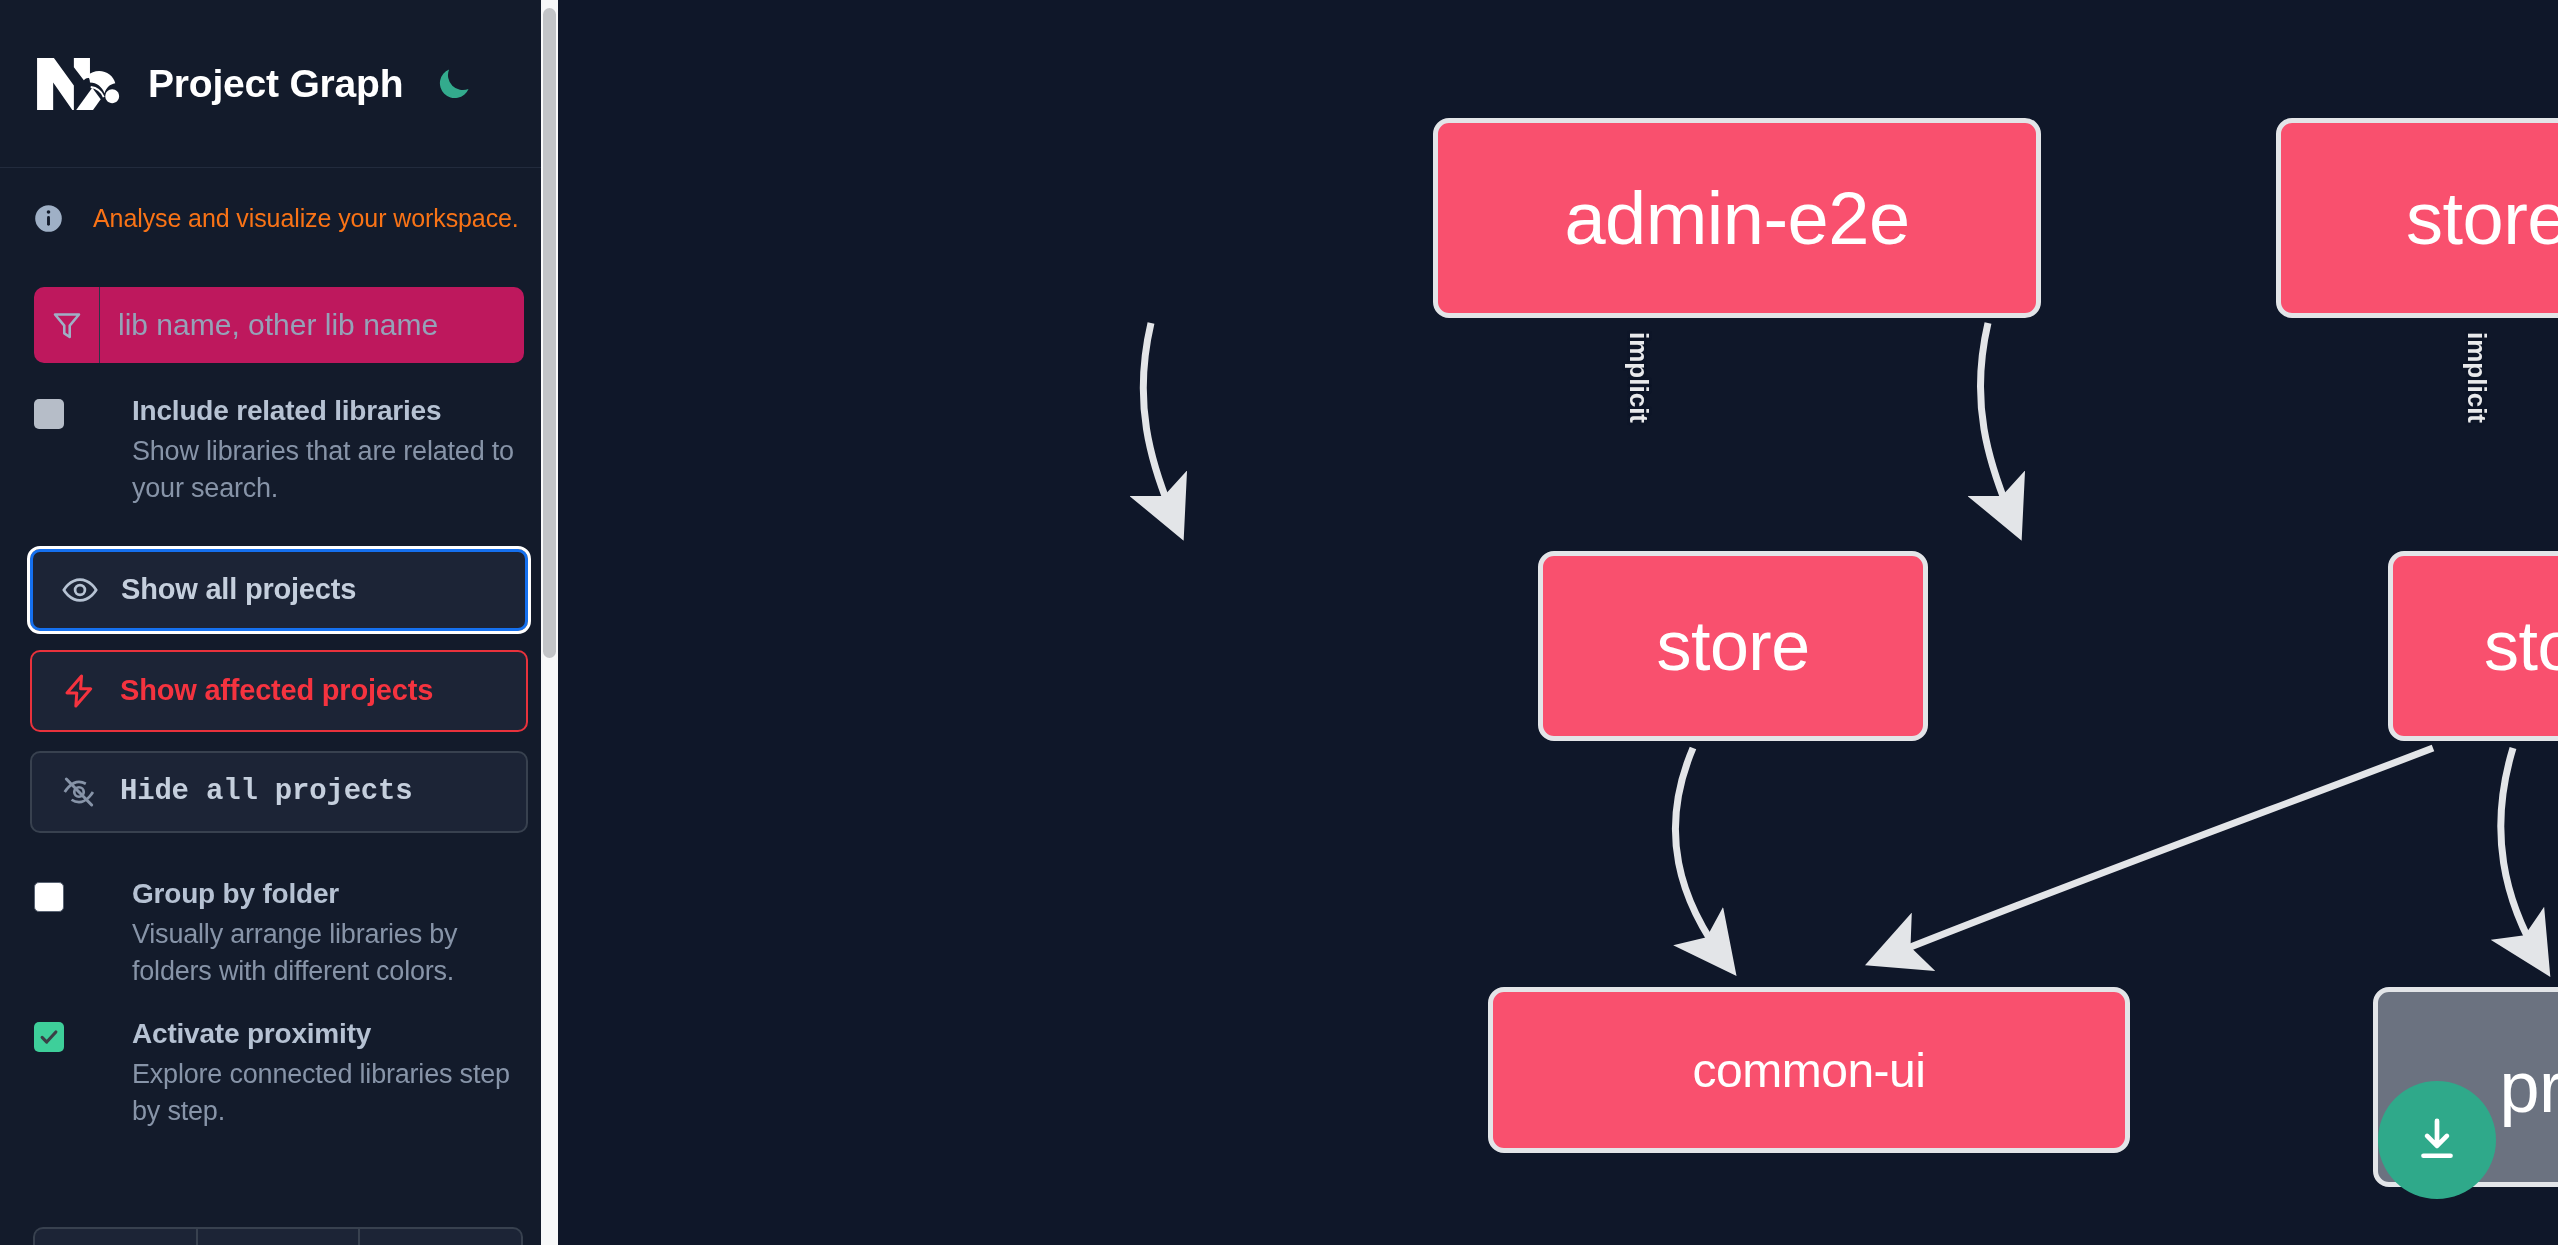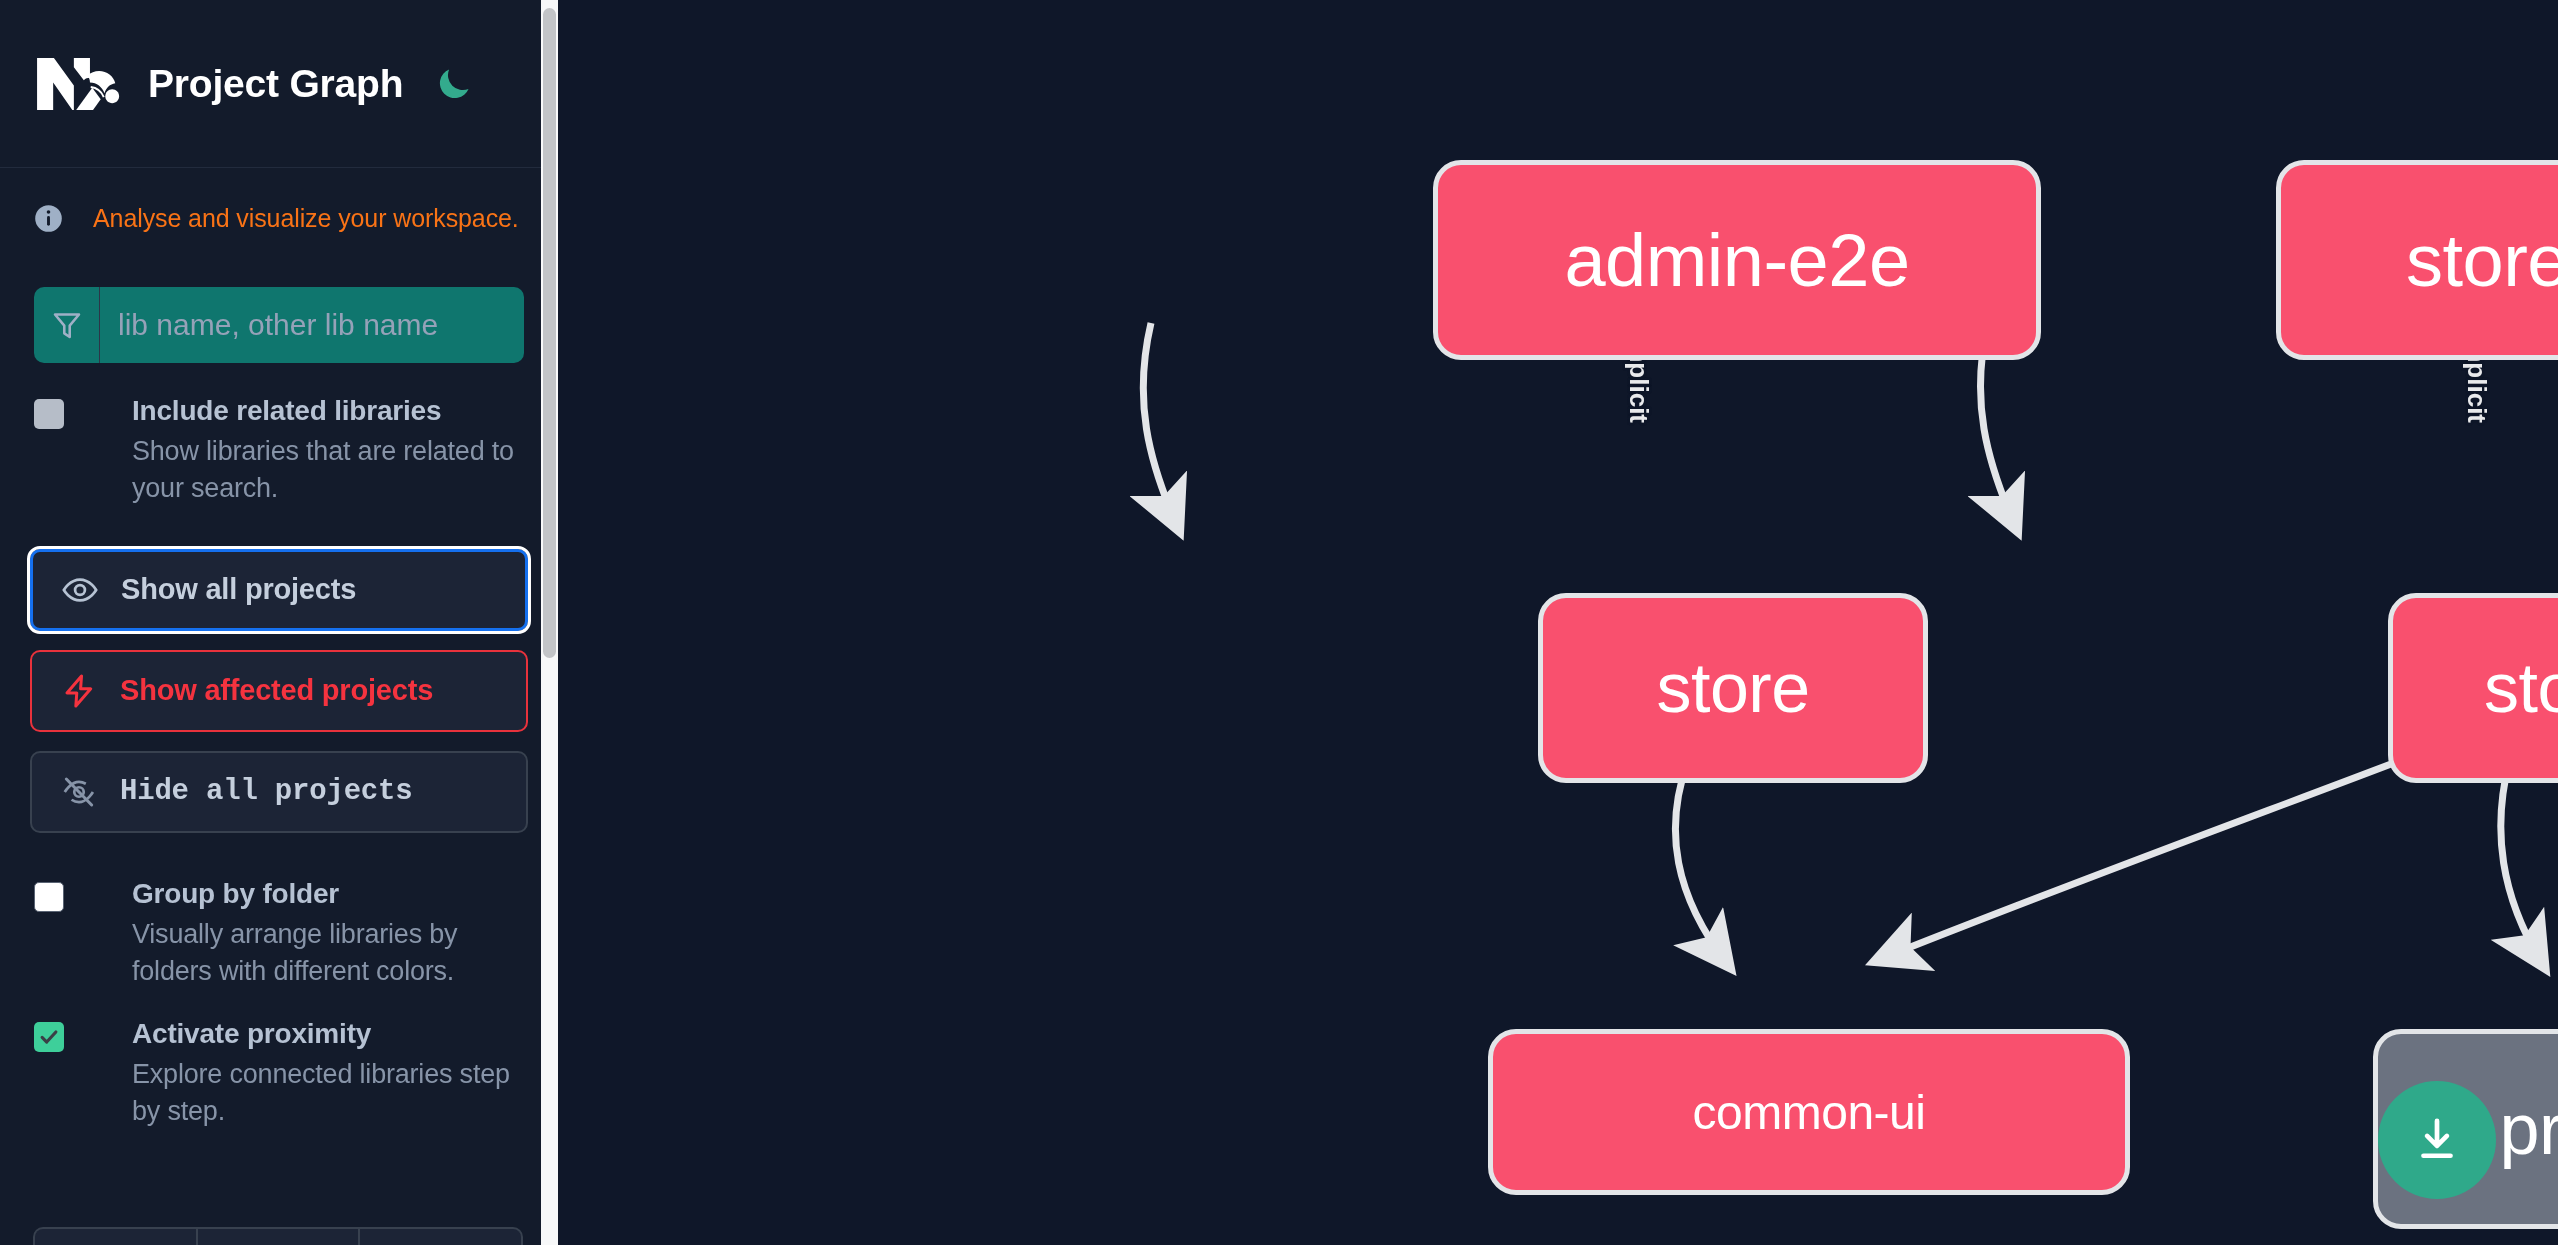--- a/index.html
+++ b/index.html
@@ -48,21 +48,21 @@
   .info-text {
     color: #f97316;
     font-size: 25px;
     margin-left: 30px;
     letter-spacing: -0.1px;
   }
 
   .search-wrap {
     margin: 54px 34px 0 34px;
     height: 76px;
-    background: #0f766e;
+    background: #be185d;
     border-radius: 10px;
     display: flex; align-items: flex-end;
     overflow: hidden;
   }
   .search-iconbox {
     width: 66px; height: 76px;
     display: flex; align-items: center; justify-content: center;
     border-right: 1px solid #2c3648;
     flex: 0 0 66px;
   }
@@ -174,27 +174,26 @@
     flex: 1;
     height: 1245px;
     background: #0F1729;
     overflow: hidden;
   }
   .edges { position: absolute; inset: 0; width: 2000px; height: 1245px; }
   .node {
     position: absolute;
     background: #F9506E;
     border: 5px solid #E3E5E8;
-    border-radius: 28px;
+    border-radius: 16px;
     display: flex; align-items: center; justify-content: center;
     color: #ffffff;
     font-family: "Liberation Sans", sans-serif;
     letter-spacing: -0.5px;
     cursor: pointer;
-    margin-top: 42px;
   }
   .node.gray { background: #6B7280; }
 
   .edge-label {
     position: absolute;
     color: #E9EAEC;
     font-size: 26px;
     font-weight: 700;
     transform: rotate(90deg);
     transform-origin: left top;

